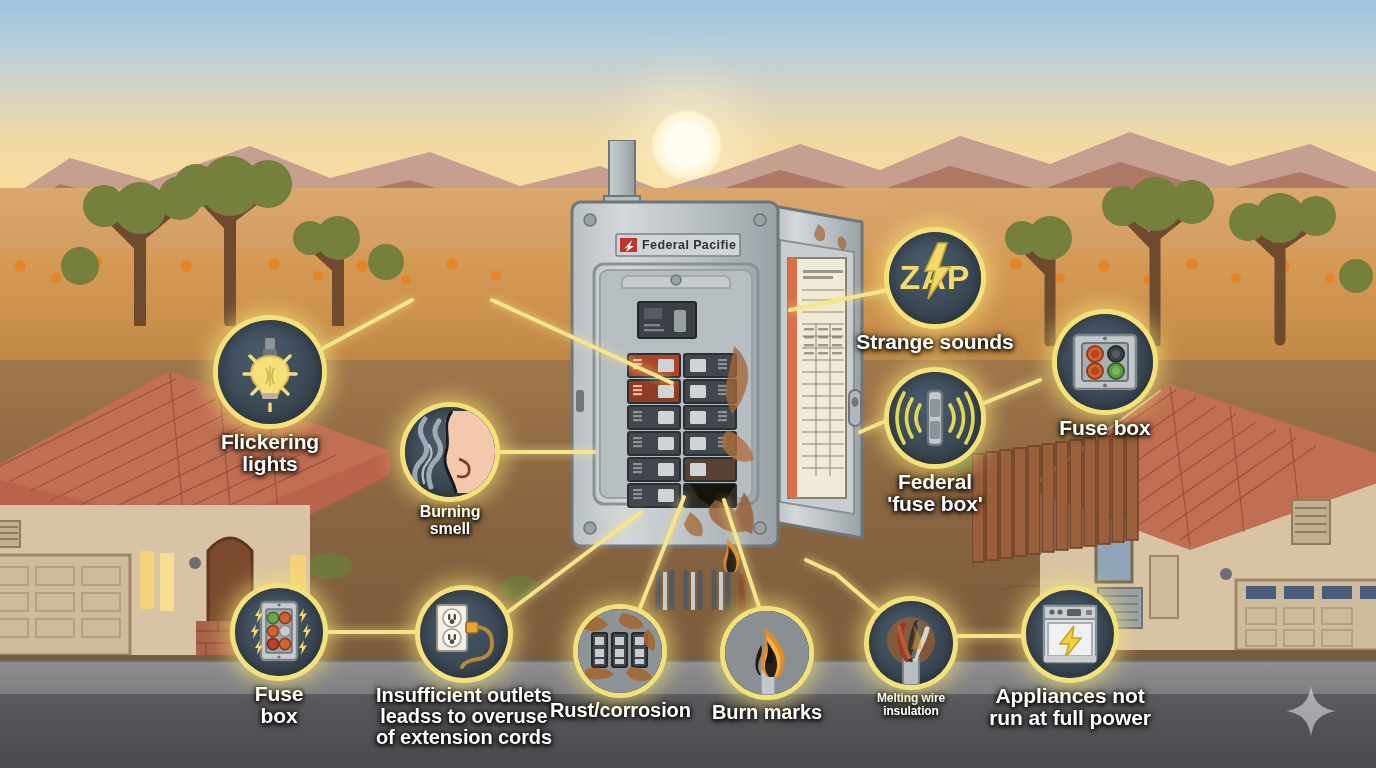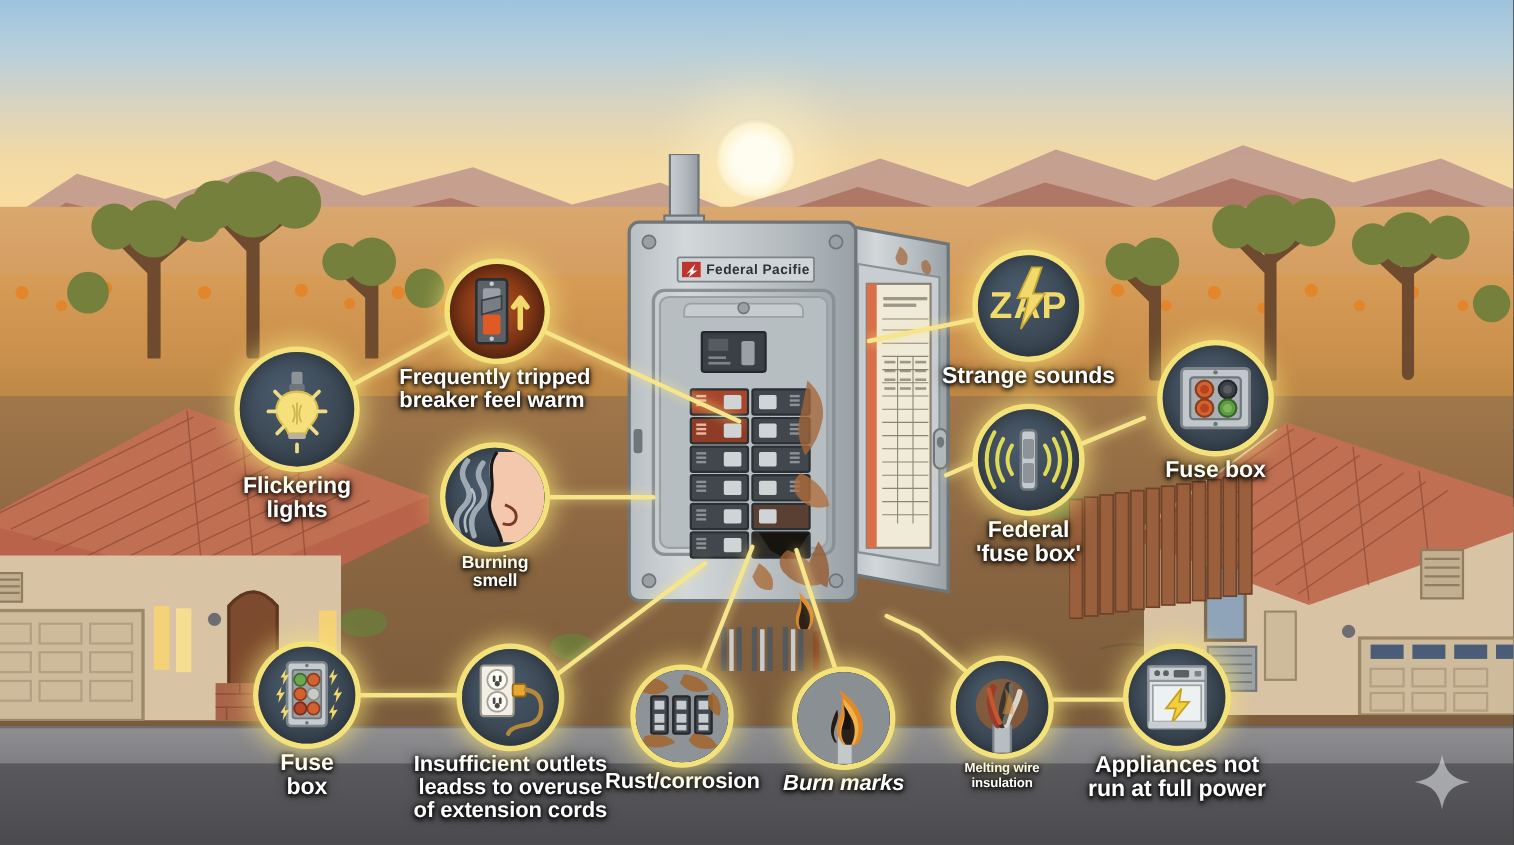--- a/index.html
+++ b/index.html
@@ -544,35 +544,20 @@
           <path d="M22 62 l6 -6"></path>
             <path d="M58 62 l-6 -6"></path>
           <path d="M40 72 v7"></path>
         </g>
       </svg>
     </div>
     <div class="caption" style="width:104px;font-size:21px;white-space:pre-line;">Flickering
 lights</div>
   </div>
 
-  <div class="node" style="left:409px;top:240px;">
-    <div class="bubble warm" style="width:86px;height:86px;">
-      <svg width="70" height="70" viewBox="0 0 70 70">
-        <rect x="16" y="6" width="28" height="58" rx="3" fill="#5b6167" stroke="#2a2f33" stroke-width="2.4"></rect>
-        <rect x="22" y="14" width="16" height="18" rx="2" fill="#9aa1a5"></rect>
-        <path d="M21 25 l18 -4 l0 12 l-18 5Z" fill="#787f84" stroke="#3a3f44" stroke-width="1.6"></path>
-        <rect x="22" y="38" width="16" height="18" rx="2" fill="#e05a26"></rect>
-        <circle cx="30" cy="10" r="2" fill="#c8cdd1"></circle>
-          <circle cx="30" cy="60" r="2" fill="#c8cdd1"></circle>
-        <path d="M56 50 L56 24 M50 31 L56 23 L62 31" stroke="#f2d96b" stroke-width="5" fill="none" stroke-linecap="round" stroke-linejoin="round"></path>
-      </svg>
-    </div>
-    <div class="caption cap-left" style="width:190px;margin-left:-46px;font-size:20px;white-space:pre-line;">Frequently tripped
-breaker feel warm</div>
-  </div>
 
   <div class="node" style="left:405px;top:407px;">
     <div class="bubble" style="width:90px;height:90px;">
       <svg width="90" height="90" viewBox="0 0 90 90">
         <path d="M46 4 C34 16 44 30 40 44 C36 58 48 70 50 86 L90 86 L90 4Z" fill="#f3c8ac"></path>
         <path d="M47 4 C36 18 46 30 41 45 C36 60 49 72 51 86" stroke="#1a1a1a" stroke-width="3" fill="none"></path>
         <path d="M54 52 q12 4 10 13 q-2 7 -12 4" stroke="#7a3a28" stroke-width="2.6" fill="none"></path>
         <g stroke="#a9b4bc" stroke-width="5" fill="none" stroke-linecap="round" opacity=".9">
           <path d="M12 78 q-6 -14 4 -24 q10 -10 2 -22 q-6 -10 2 -20"></path>
           <path d="M26 80 q-6 -16 4 -26 q10 -10 2 -22 q-5 -9 2 -18"></path>
@@ -661,21 +646,21 @@
           <path d="M44 4 q18 2 22 14 q-16 6 -26 -6Z"></path>
           <path d="M8 60 q20 -4 28 6 q-16 8 -30 2Z"></path>
           <path d="M52 58 q18 0 22 12 q-18 6 -26 -6Z"></path>
           <path d="M70 20 q10 10 6 22 q-12 -4 -10 -18Z"></path>
         </g>
       </svg>
     </div>
     <div class="caption" style="width:140px;margin-left:-28px;font-size:20px;white-space:pre-line;">Rust/corrosion</div>
   </div>
 
-  <div class="node" style="left:725px;top:611px;font-style:italic;">
+  <div class="node" style="left:725px;top:611px;">
     <div class="bubble" style="width:84px;height:84px;">
       <svg width="84" height="84" viewBox="0 0 84 84">
         <rect x="0" y="0" width="84" height="84" fill="#8a8f93"></rect>
         <rect x="36" y="52" width="14" height="32" fill="#c3c8cb" stroke="#8d9397" stroke-width="1.6"></rect>
         <path d="M42 66 C26 48 48 38 38 16 C58 30 66 50 54 66 Z" fill="#e08a2a"></path>
         <path d="M43 66 C32 52 48 42 41 24 C55 36 60 52 51 66 Z" fill="#f2b24a"></path>
         <path d="M44 66 C34 54 46 46 42 32 C52 42 55 54 49 66 Z" fill="#2a2018"></path>
         <path d="M36 64 C28 52 40 46 36 34 C30 46 28 56 34 64 Z" fill="#241c14"></path>
         <path d="M40 52 q6 -12 2 -22 q8 10 6 22Z" fill="#171310"></path>
       </svg>

